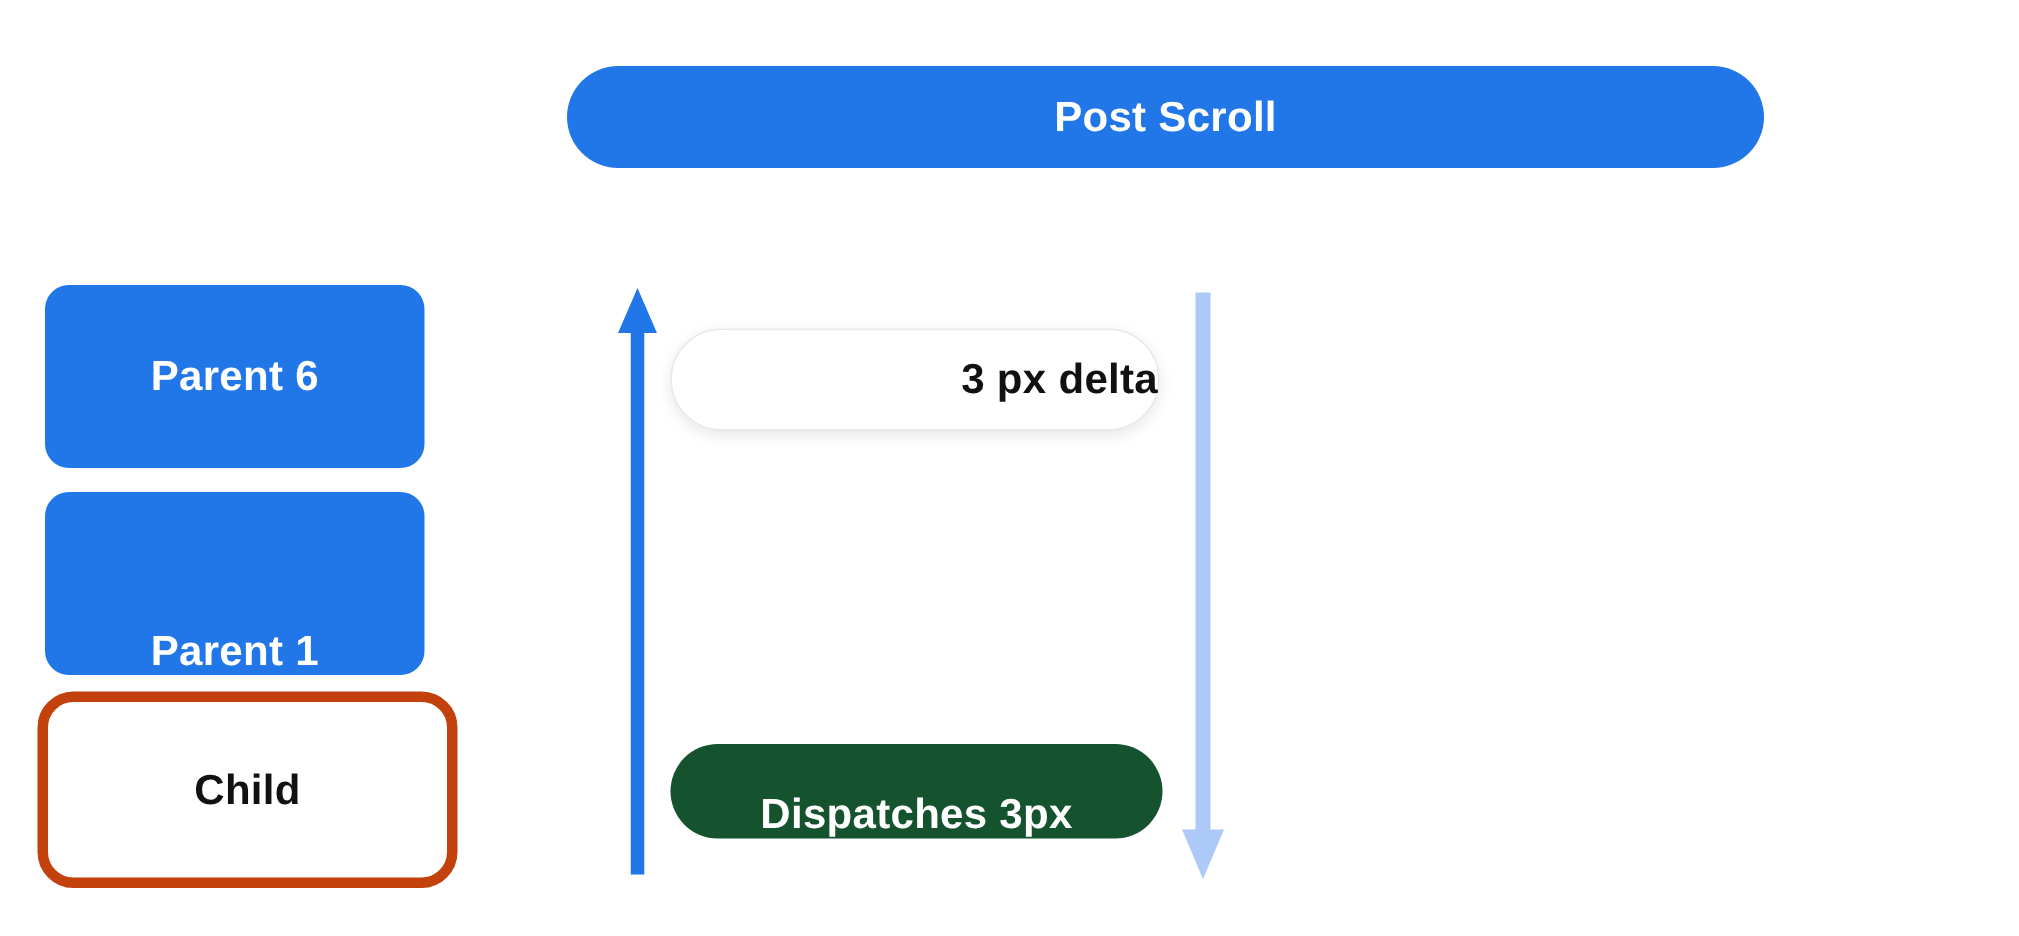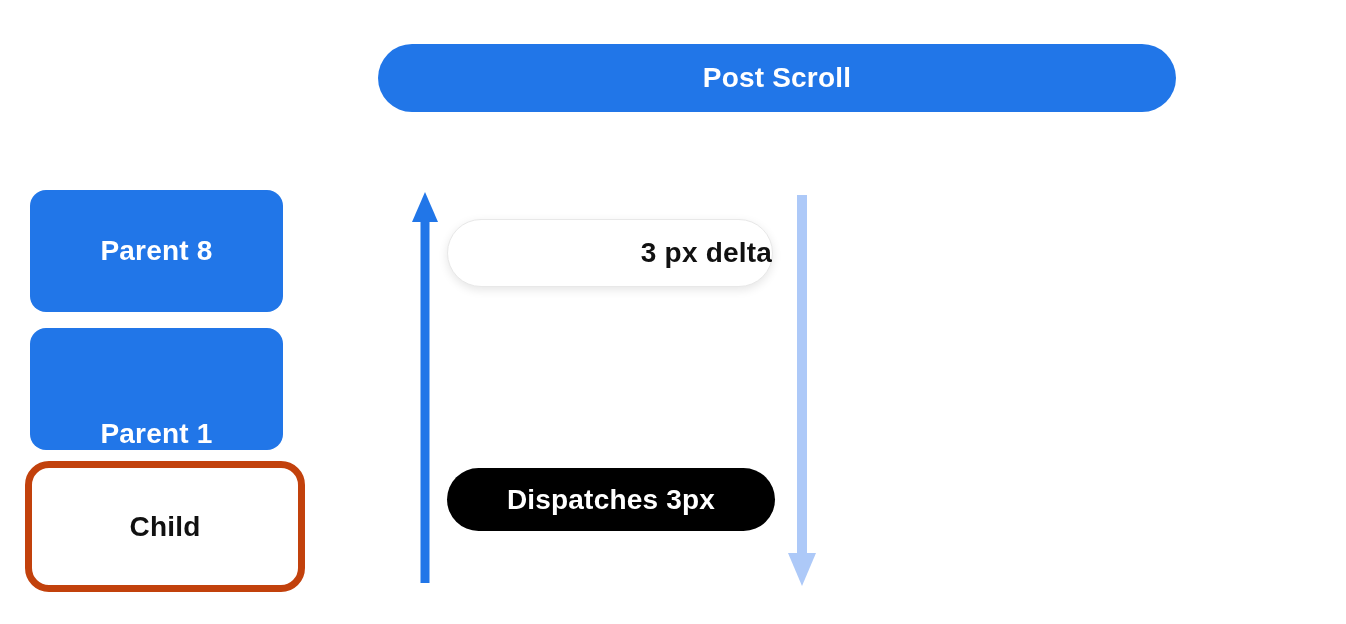--- a/index.html
+++ b/index.html
@@ -53,44 +53,45 @@
     left: 447px; top: 219px;
     width: 326px; height: 68px;
     background: #ffffff;
     border: 1.5px solid #e8e8e8;
     border-radius: 34px;
     box-shadow: 0 3px 10px rgba(0,0,0,0.10);
     color: #111111;
     justify-content: flex-end;
   }
   .dispatch-badge {
-    left: 447px; top: 468px;
+    left: 447px; top: 496px;
     width: 328px; height: 63px;
-    background: #000000;
+    background: #14532d;
     border-radius: 32px;
     color: #ffffff;
+    align-items: flex-end;
   }
   .arrow-svg {
     position: absolute;
     display: block;
   }
   .up-arrow { left: 410px; top: 190px; }
   .down-arrow { left: 786px; top: 193px; }
 </style>
 </head>
 <body>
 
 <div class="canvas">
 
   <div class="pill banner">
     <span>Post Scroll</span>
   </div>
 
   <div class="node node-blue node-parent2">
-    <span>Parent 8</span>
+    <span>Parent 6</span>
   </div>
 
   <div class="node node-blue node-parent1">
     <span>Parent 1</span>
   </div>
 
   <div class="node node-child">
     <span>Child</span>
   </div>
 

